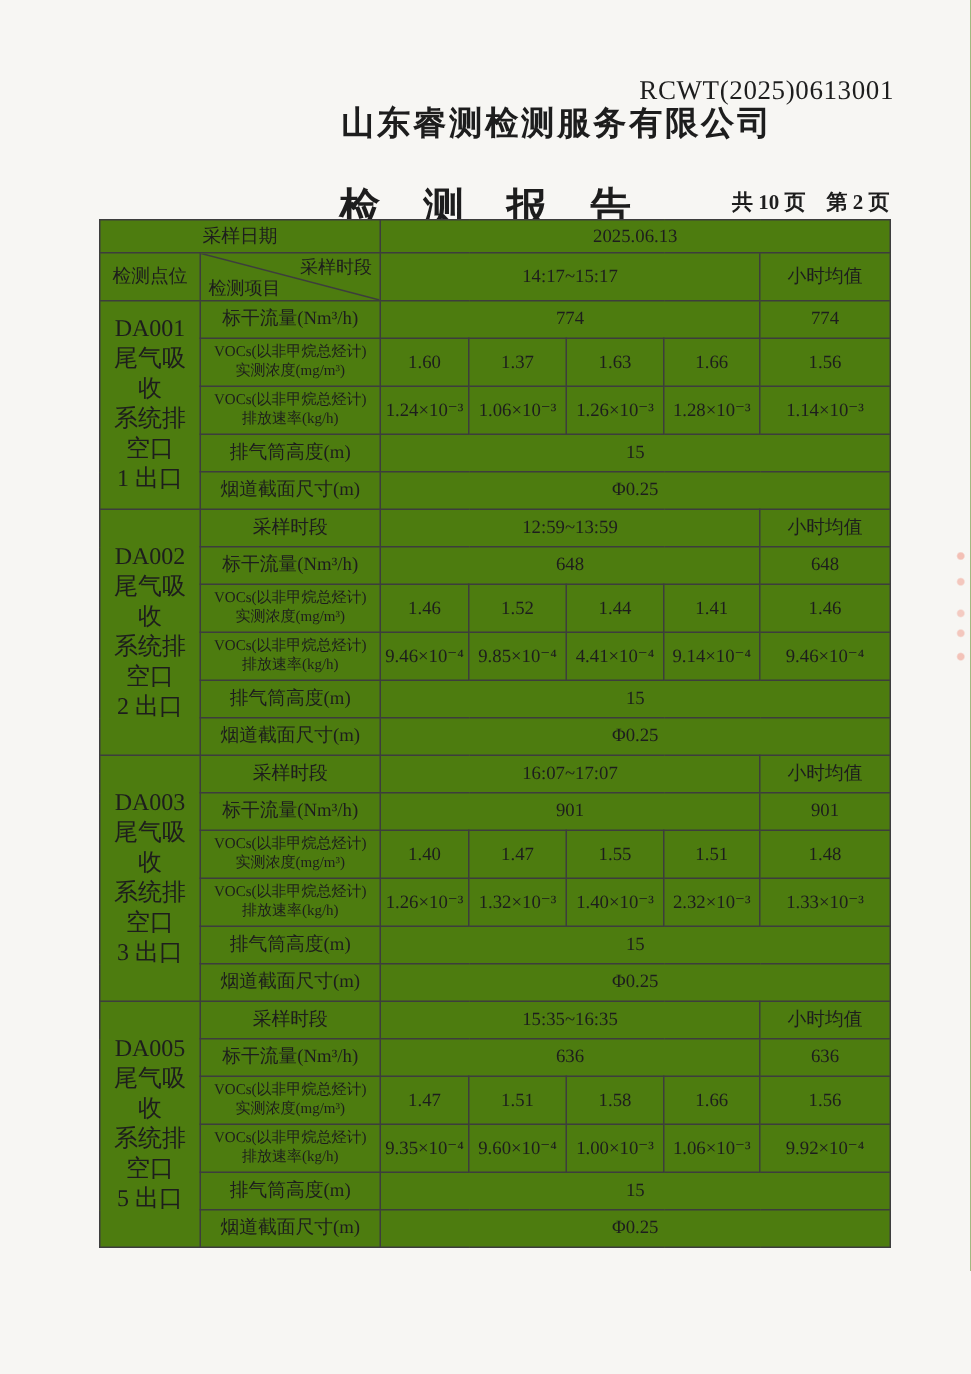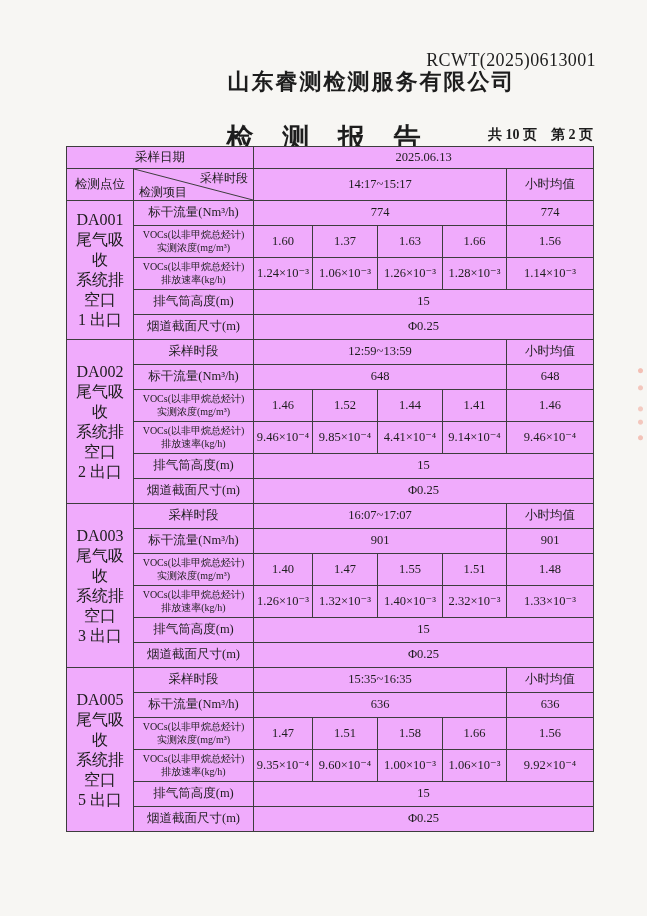--- a/index.html
+++ b/index.html
@@ -27,21 +27,21 @@
   .caption-row{
     position:absolute;top:126px;left:66px;width:527px;
     display:flex;align-items:flex-end;font-size:14px;
   }
   .caption{margin-left:180px;font-weight:600;}
   .pagination{margin-left:auto;font-weight:700;}
   table.report{
     position:absolute;left:66px;top:146px;width:527px;
     border-collapse:collapse;table-layout:fixed;
     font-size:12.5px;
-    background:#f0abfc;
+    background:#4d7c0f;
   }
   table.report td{
     border:1px solid #3d3d3d;
     text-align:center;vertical-align:middle;
     padding:0 2px;line-height:1.25;
     overflow:hidden;
   }
   tr.h-date{height:22px;}
   tr.h-head{height:32px;}
   tr.h-sm{height:25px;}

